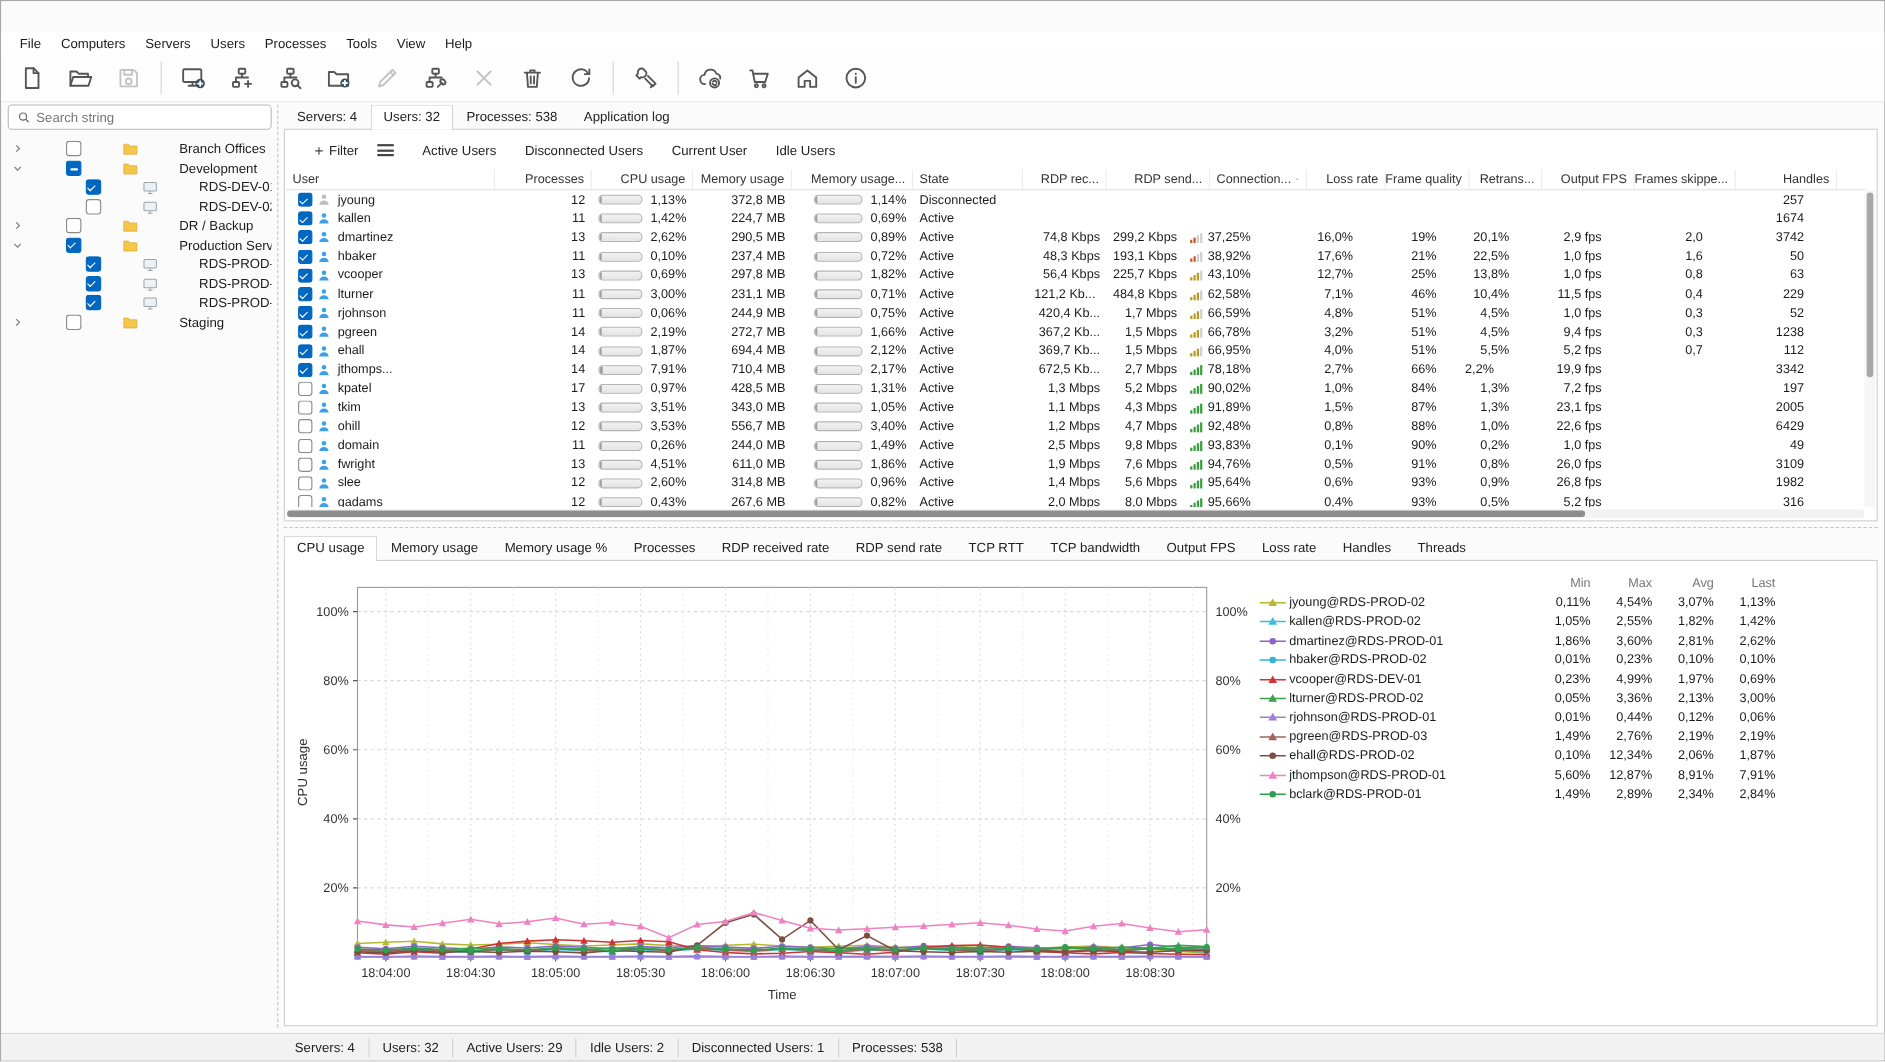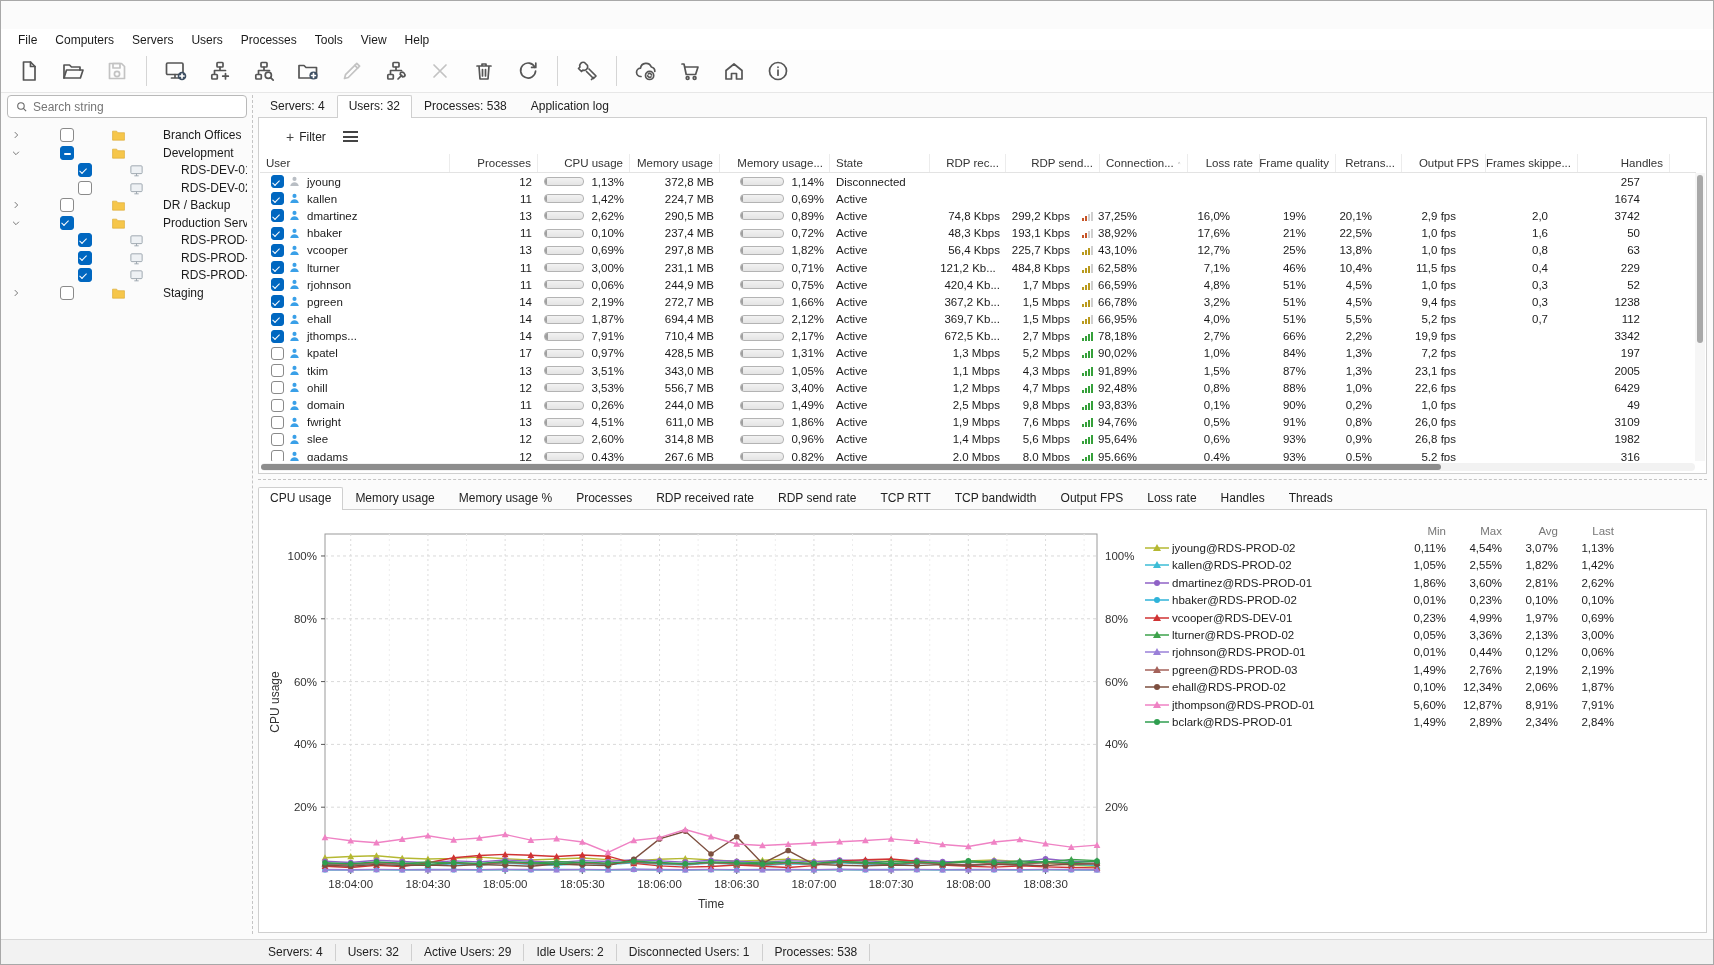--- a/index.html
+++ b/index.html
@@ -366,20 +366,26 @@
       <div class="tab">Application log</div>
     </div>
 
   <div class="table-panel">
     <div class="filter-row">
       <div class="filter-btn">
         <span class="plus">+</span>
         <span>Filter</span>
       </div>
       <span class="hamburger"></span>
+      <span id="quick-filters" style="display:flex;">
+          <span class="quick-filter">Active Users</span>
+          <span class="quick-filter">Disconnected Users</span>
+          <span class="quick-filter">Current User</span>
+          <span class="quick-filter">Idle Users</span>
+        </span>
     </div>
     <div class="grid-head" id="grid-head">
         <div class="hcell" style="width: 190px;">
           <span>User</span>
         </div>
         <div class="hcell r" style="width: 88px;">
           <span>Processes</span>
         </div>
         <div class="hcell r" style="width: 92px;">
           <span>CPU usage</span>
@@ -1063,21 +1069,21 @@
               <i style="height: 9px; background: rgb(53, 160, 58);"></i>
             </span>
             <span>78,18%</span>
           </div>
           <div class="gcell r" style="width: 72px;">
             <span>2,7%</span>
           </div>
           <div class="gcell r" style="width: 76px;">
             <span>66%</span>
           </div>
-          <div class="gcell r" style="width: 66px;">
+          <div class="gcell r" style="width: 66px; justify-content: center;">
             <span>2,2%</span>
           </div>
           <div class="gcell r" style="width: 84px;">
             <span>19,9 fps</span>
           </div>
           <div class="gcell r" style="width: 92px;">
             <span></span>
           </div>
           <div class="gcell r" style="width: 92px;">
             <span>3342</span>

